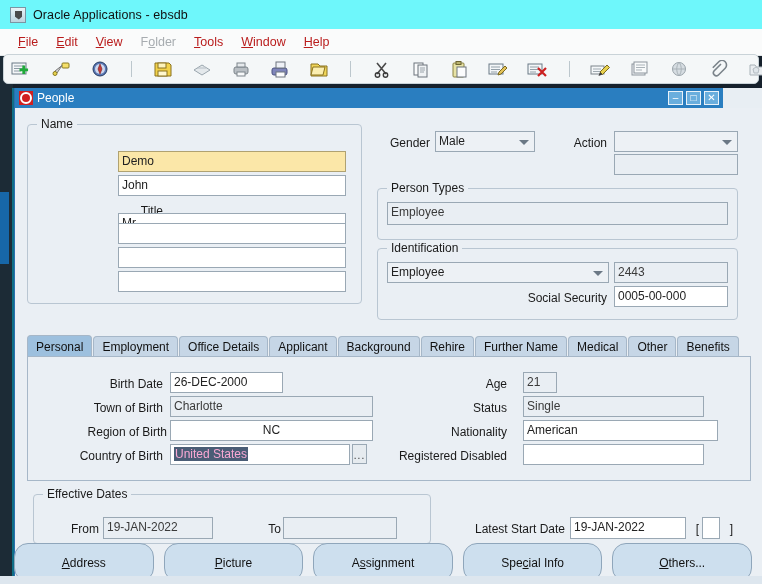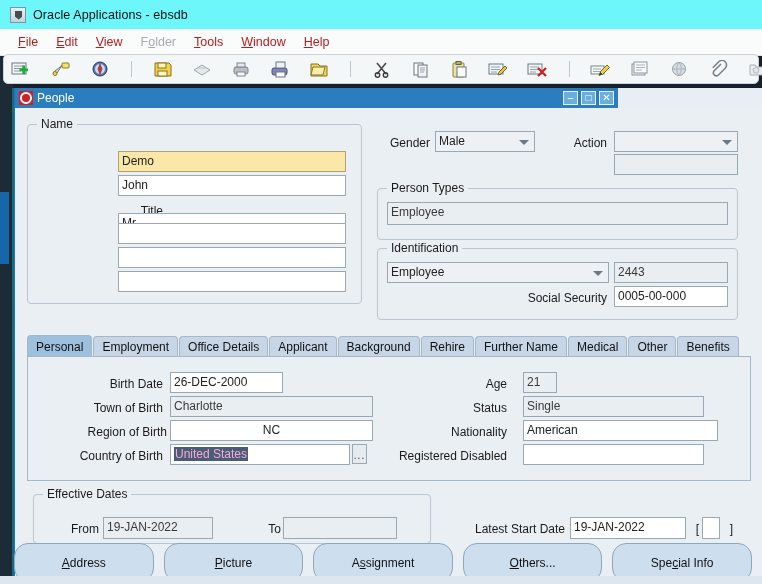--- a/index.html
+++ b/index.html
@@ -87,21 +87,21 @@
     background:#bcc7cd;
   }
 
   
   #form-window {
     position: absolute; left: 14px; top: 88px; width: 748px; height: 496px;
     background: #e8eef3;
     border-left: 1px solid #2a6fae;
   }
   #form-titlebar {
-    height: 20px; width: 603px;
+    height: 20px; width: 708px;
     background: #2a7ec0;
     display: flex; align-items: center;
     padding-left: 4px;
   }
   #form-icon {
     width: 14px; height: 14px; flex: none;
     background: #d02020;
     display: flex; align-items: center; justify-content: center;
     margin-right: 4px;
   }
@@ -562,22 +562,22 @@
     <div class="bigbtn">
         <span><u>A</u>ddress</span>
       </div>
     <div class="bigbtn">
         <span><u>P</u>icture</span>
       </div>
     <div class="bigbtn">
         <span>A<u>s</u>signment</span>
       </div>
     <div class="bigbtn">
+        <span>Spe<u>c</u>ial Info</span>
+      </div>
+    <div class="bigbtn">
         <span><u>O</u>thers...</span>
       </div>
-    <div class="bigbtn">
-        <span>Spe<u>c</u>ial Info</span>
-      </div>
   </div>
 
   <div id="bottom-strip"></div>
 
 </div>
 
 </body></html>

